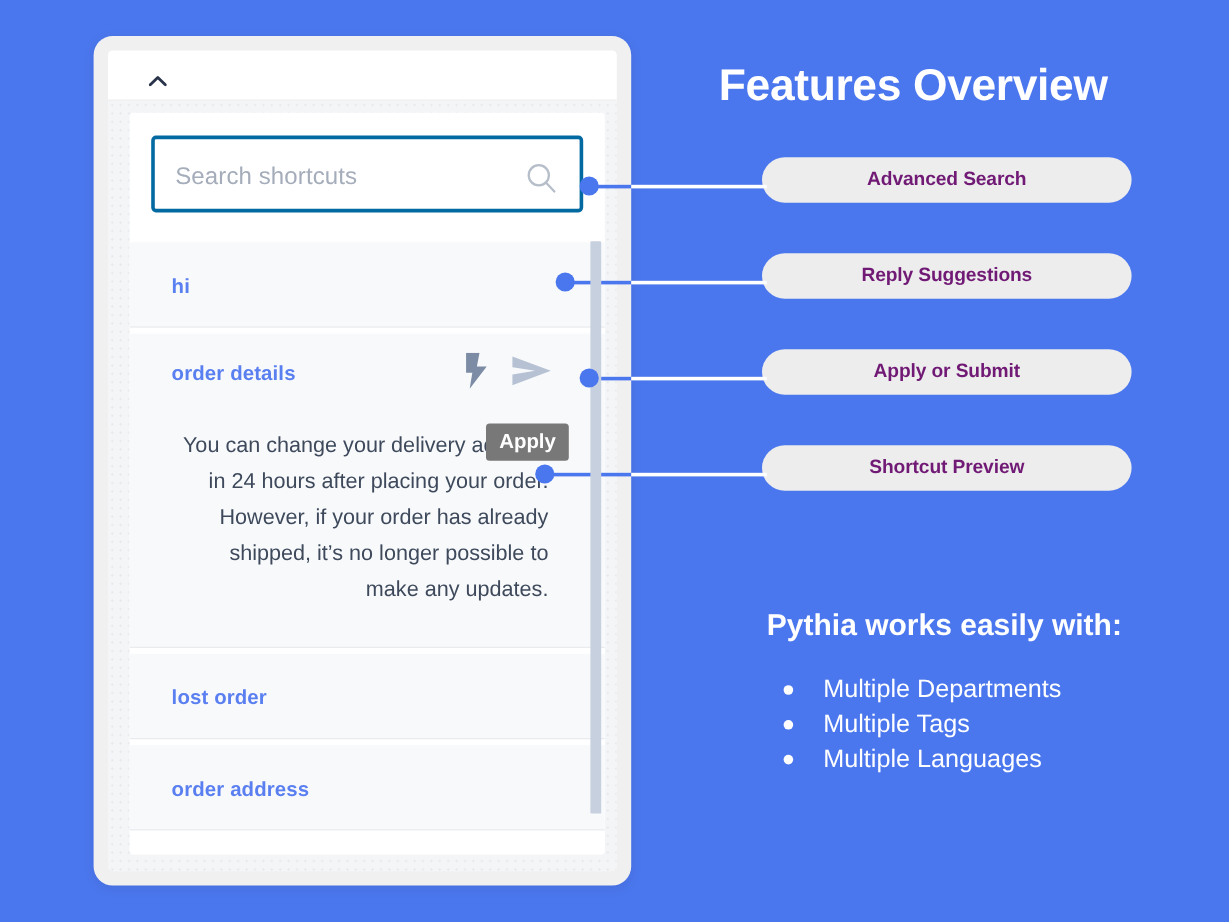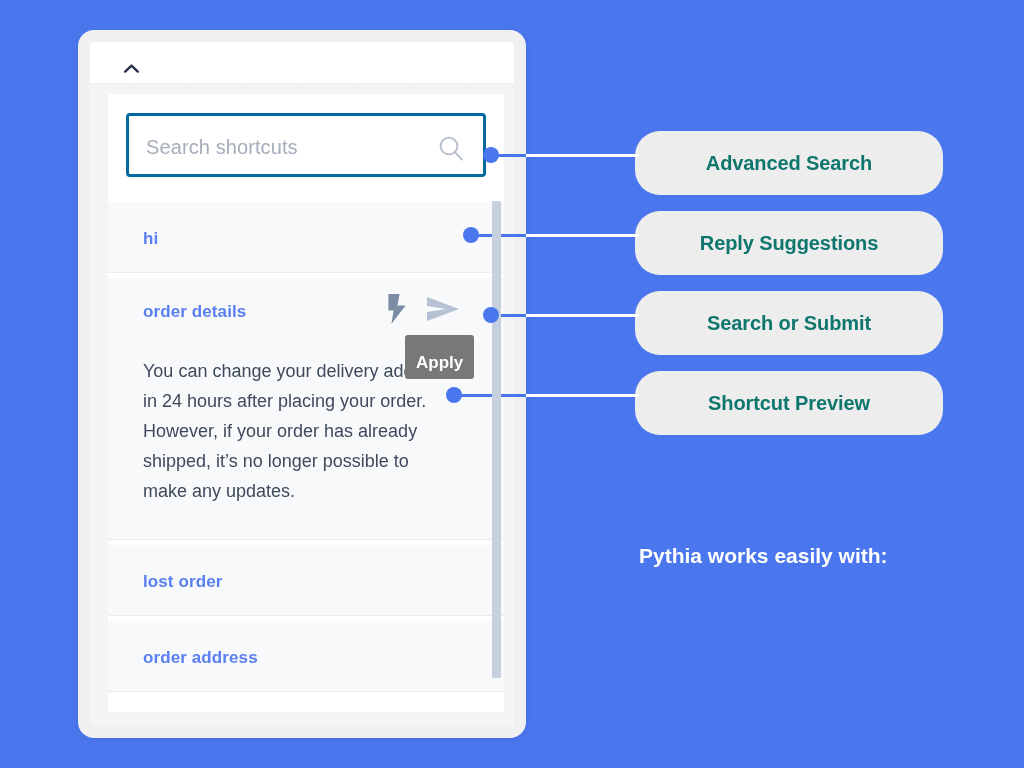--- a/index.html
+++ b/index.html
@@ -94,43 +94,43 @@
   }
   .row + .row{ margin-top:4px; }
   .shortcut-title{
     font-size:17px; font-weight:bold; color:#5a7ff0;
     letter-spacing:.1px;
   }
 
   .row-hi{ height:72px;text-align:right; }
   .row-hi .shortcut-title{ position:absolute; left:35px; top:27px; }
 
-  .row-order{ height:263px; }
+  .row-order{ height:263px;text-align:right; }
   .row-order .shortcut-title{ position:absolute; left:35px; top:24px; }
   .row-actions{
     position:absolute; right:44px; top:16px;
     display:flex; align-items:center; gap:18px;
   }
   .icon-bolt{ width:22px; height:30px; }
   .icon-send{ width:34px; height:26px; }
 
   .preview-text{
     position:absolute; left:35px; top:78px;
     width:314px;
     font-size:18px; line-height:30px;
     color:#3e4a5c;
   }
 
   .tooltip{
-    position:absolute; left:297px; top:57px;
+    position:absolute; left:297px; top:75px;
     background:#787878;
     color:#ffffff;
     font-size:17px;
     font-weight:bold;
-    padding:18px 11px 6px;
+    padding:5px 11px 6px;
     border-radius:3px;
     white-space:nowrap;
     z-index:6;
   }
 
   .row-lost{ height:72px;text-decoration:underline; }
   .row-lost .shortcut-title{ position:absolute; left:35px; top:27px; }
 
   .row-returned{ height:72px; }
   .row-returned .shortcut-title{ position:absolute; left:35px; top:27px; }
@@ -151,25 +151,25 @@
 
   
   .headline{
     position:absolute; left:599px; top:50px;
     font-size:37px; font-weight:bold; color:#ffffff;
     letter-spacing:-.3px;
   }
 
   .pill{
     position:absolute; left:635px;
-    width:308px; height:64px;
+    width:308px; height:38px;
     background:#ededed;
     border-radius:25px;
     display:flex; align-items:center; justify-content:center;
-    font-size:20px; font-weight:bold; color:#0f766e;
+    font-size:16px; font-weight:bold; color:#701a75;
     letter-spacing:-.1px;
   }
   .pill-0{ top:131px; }
   .pill-1{ top:211px;text-align:center; }
   .pill-2{ top:291px; }
   .pill-3{ top:371px; }
 
   
   .conn-line{
     position:absolute;
@@ -180,22 +180,22 @@
   .conn-line.on-blue{ background:#ffffff; }
   .conn-dot{
     position:absolute;
     width:16px; height:16px;
     border-radius:50%;
     background:#4b77ee;
     z-index:8;
   }
 
   .works-title{
-    position:absolute; left:639px; top:544px;
-    font-size:21px; font-weight:bold; color:#ffffff;
+    position:absolute; left:639px; top:507px;
+    font-size:25px; font-weight:bold; color:#ffffff;
   }
   .bullets{
     position:absolute; left:646px; top:560px;
     list-style:none;
   }
   .bullets li{
     position:relative;
     font-size:21px; color:#ffffff;
     line-height:29px;
     padding-left:40px;
@@ -290,22 +290,28 @@
   <div class="conn-line on-blue" style="left:526px; top:234px; width:113px;"></div>
 
   <div class="conn-dot" style="left:483px; top:307px;"></div>
   <div class="conn-line" style="left:498px; top:314px; width:28px;"></div>
   <div class="conn-line on-blue" style="left:526px; top:314px; width:113px;"></div>
 
   <div class="conn-dot" style="left:446px; top:387px;"></div>
   <div class="conn-line" style="left:461px; top:394px; width:65px;"></div>
   <div class="conn-line on-blue" style="left:526px; top:394px; width:113px;"></div>
 
+  <div class="headline">Features Overview</div>
 
   <div class="pill pill-0">Advanced Search</div>
   <div class="pill pill-1">Reply Suggestions</div>
-  <div class="pill pill-2">Search or Submit</div>
+  <div class="pill pill-2">Apply or Submit</div>
   <div class="pill pill-3">Shortcut Preview</div>
 
   <div class="works-title">Pythia works easily with:</div>
 
+  <ul class="bullets">
+    <li>Multiple Departments</li>
+    <li>Multiple Tags</li>
+    <li>Multiple Languages</li>
+  </ul>
 
 </div>
 
 </body></html>

